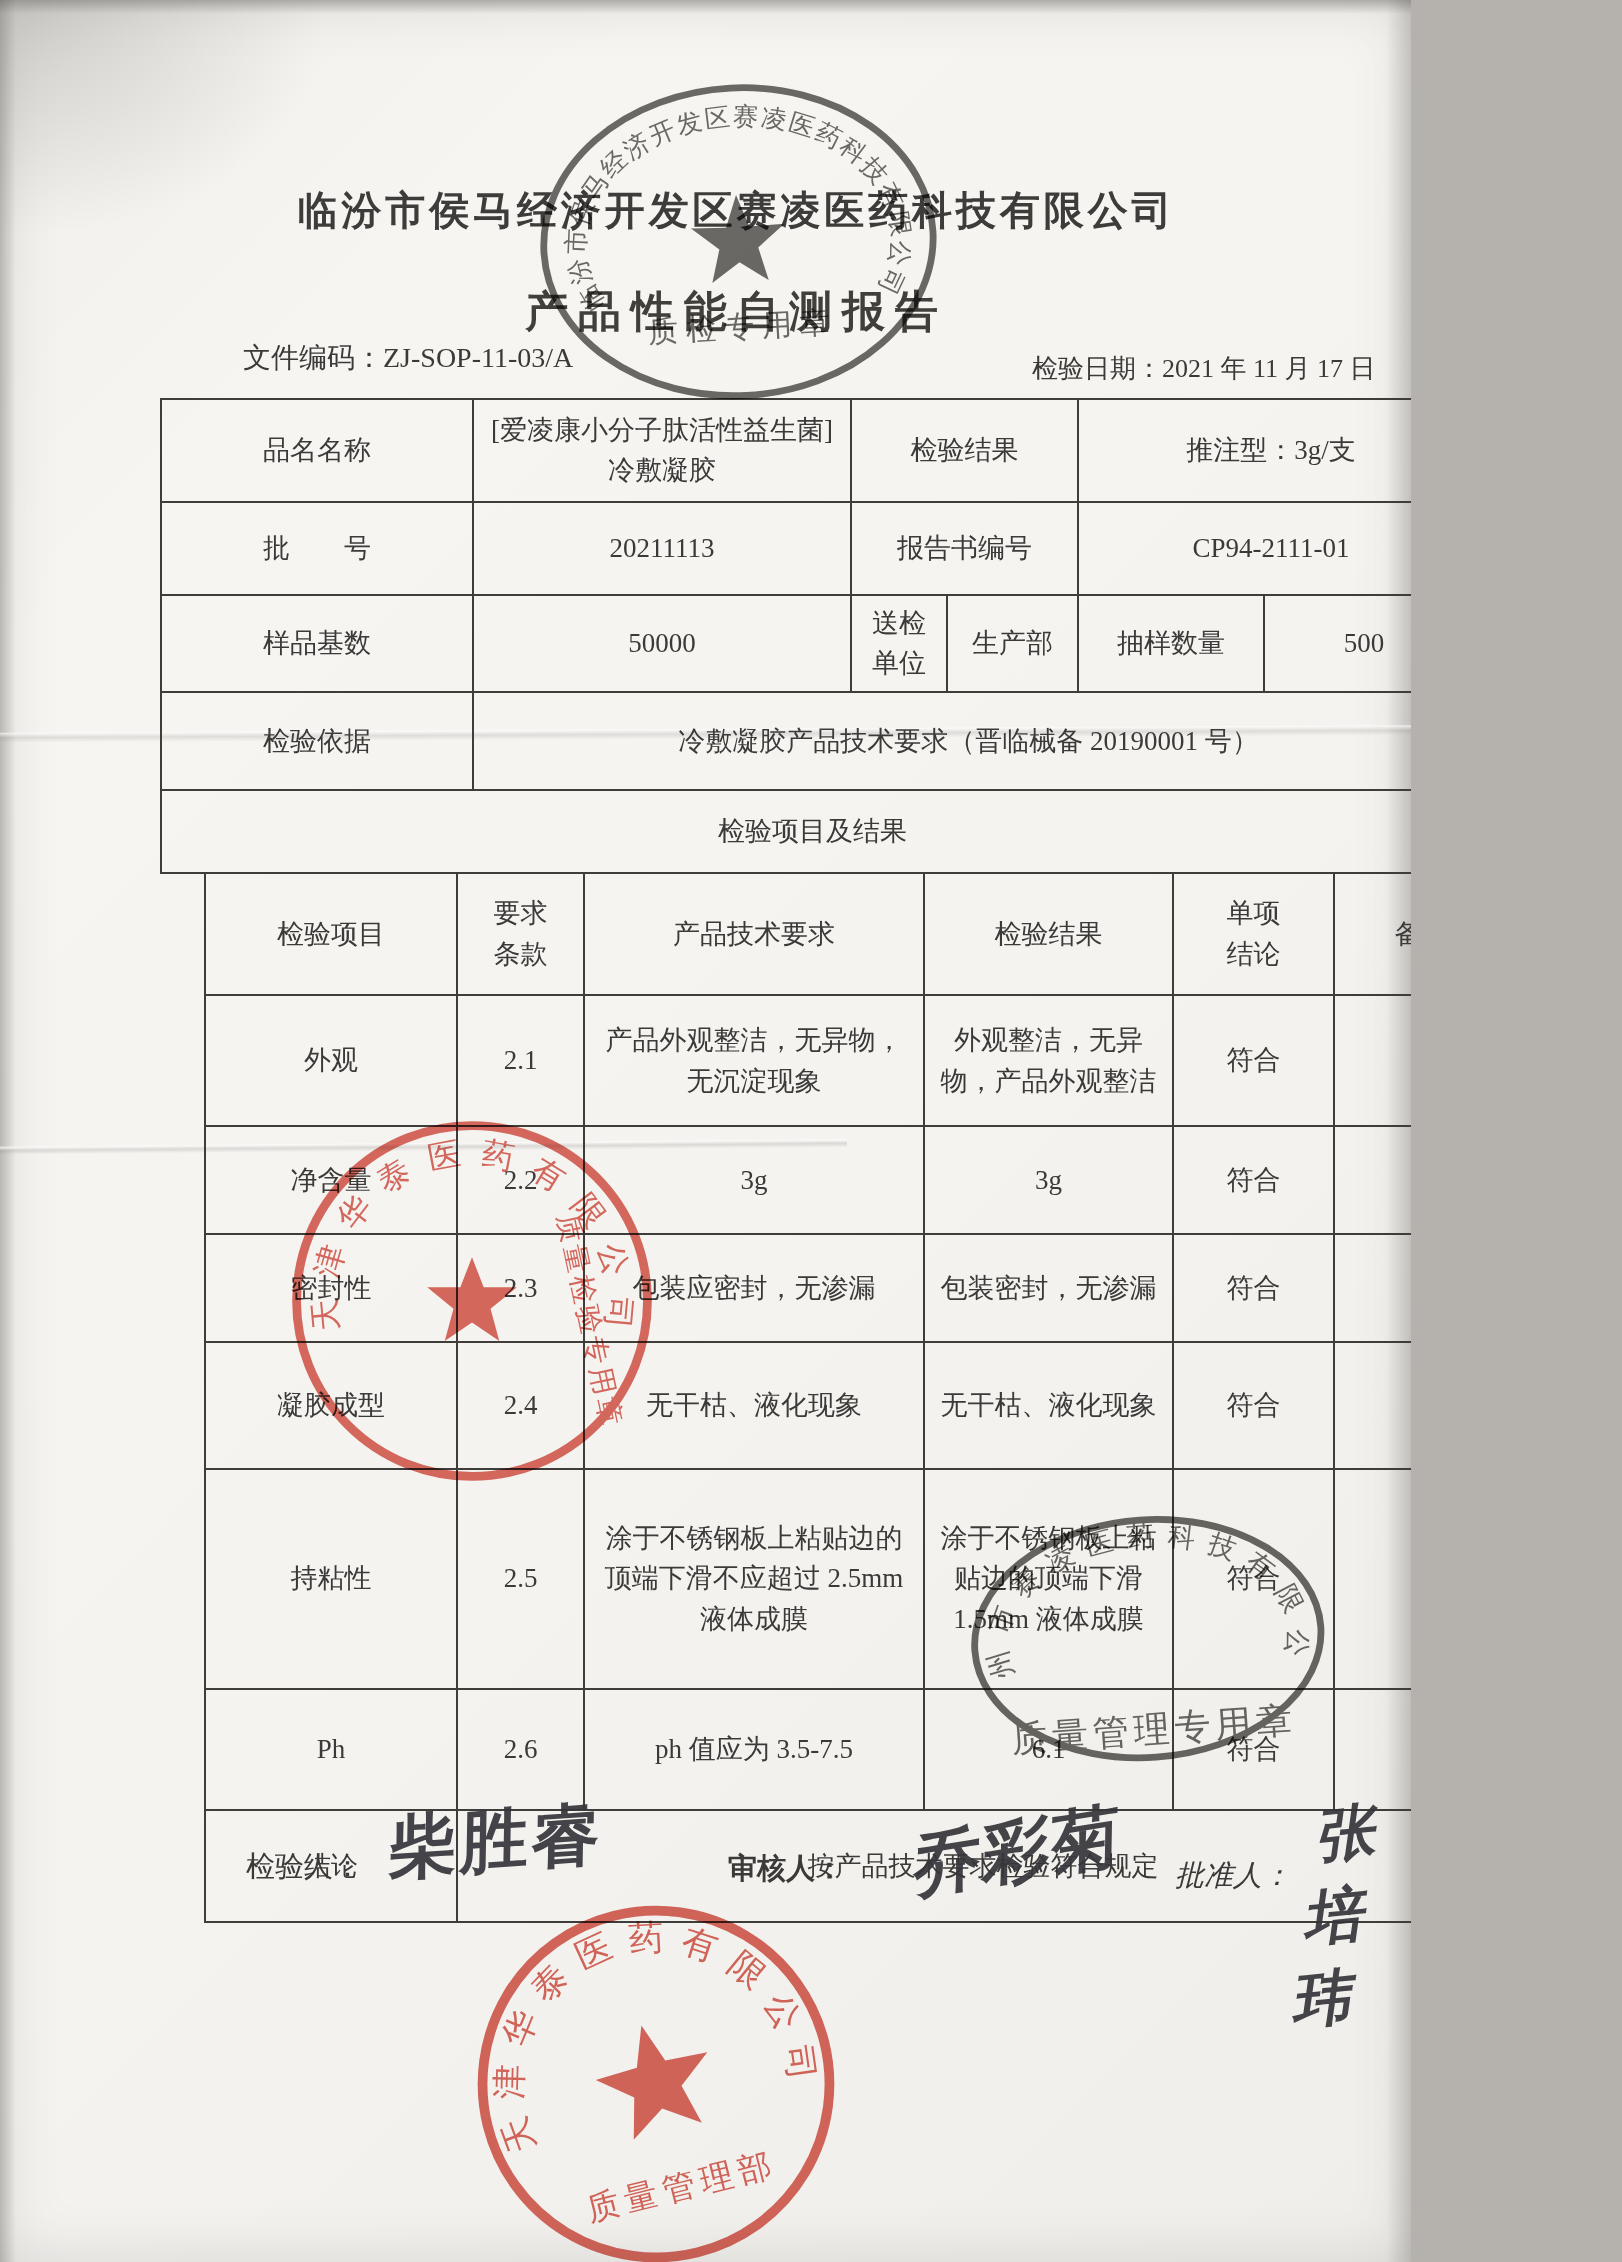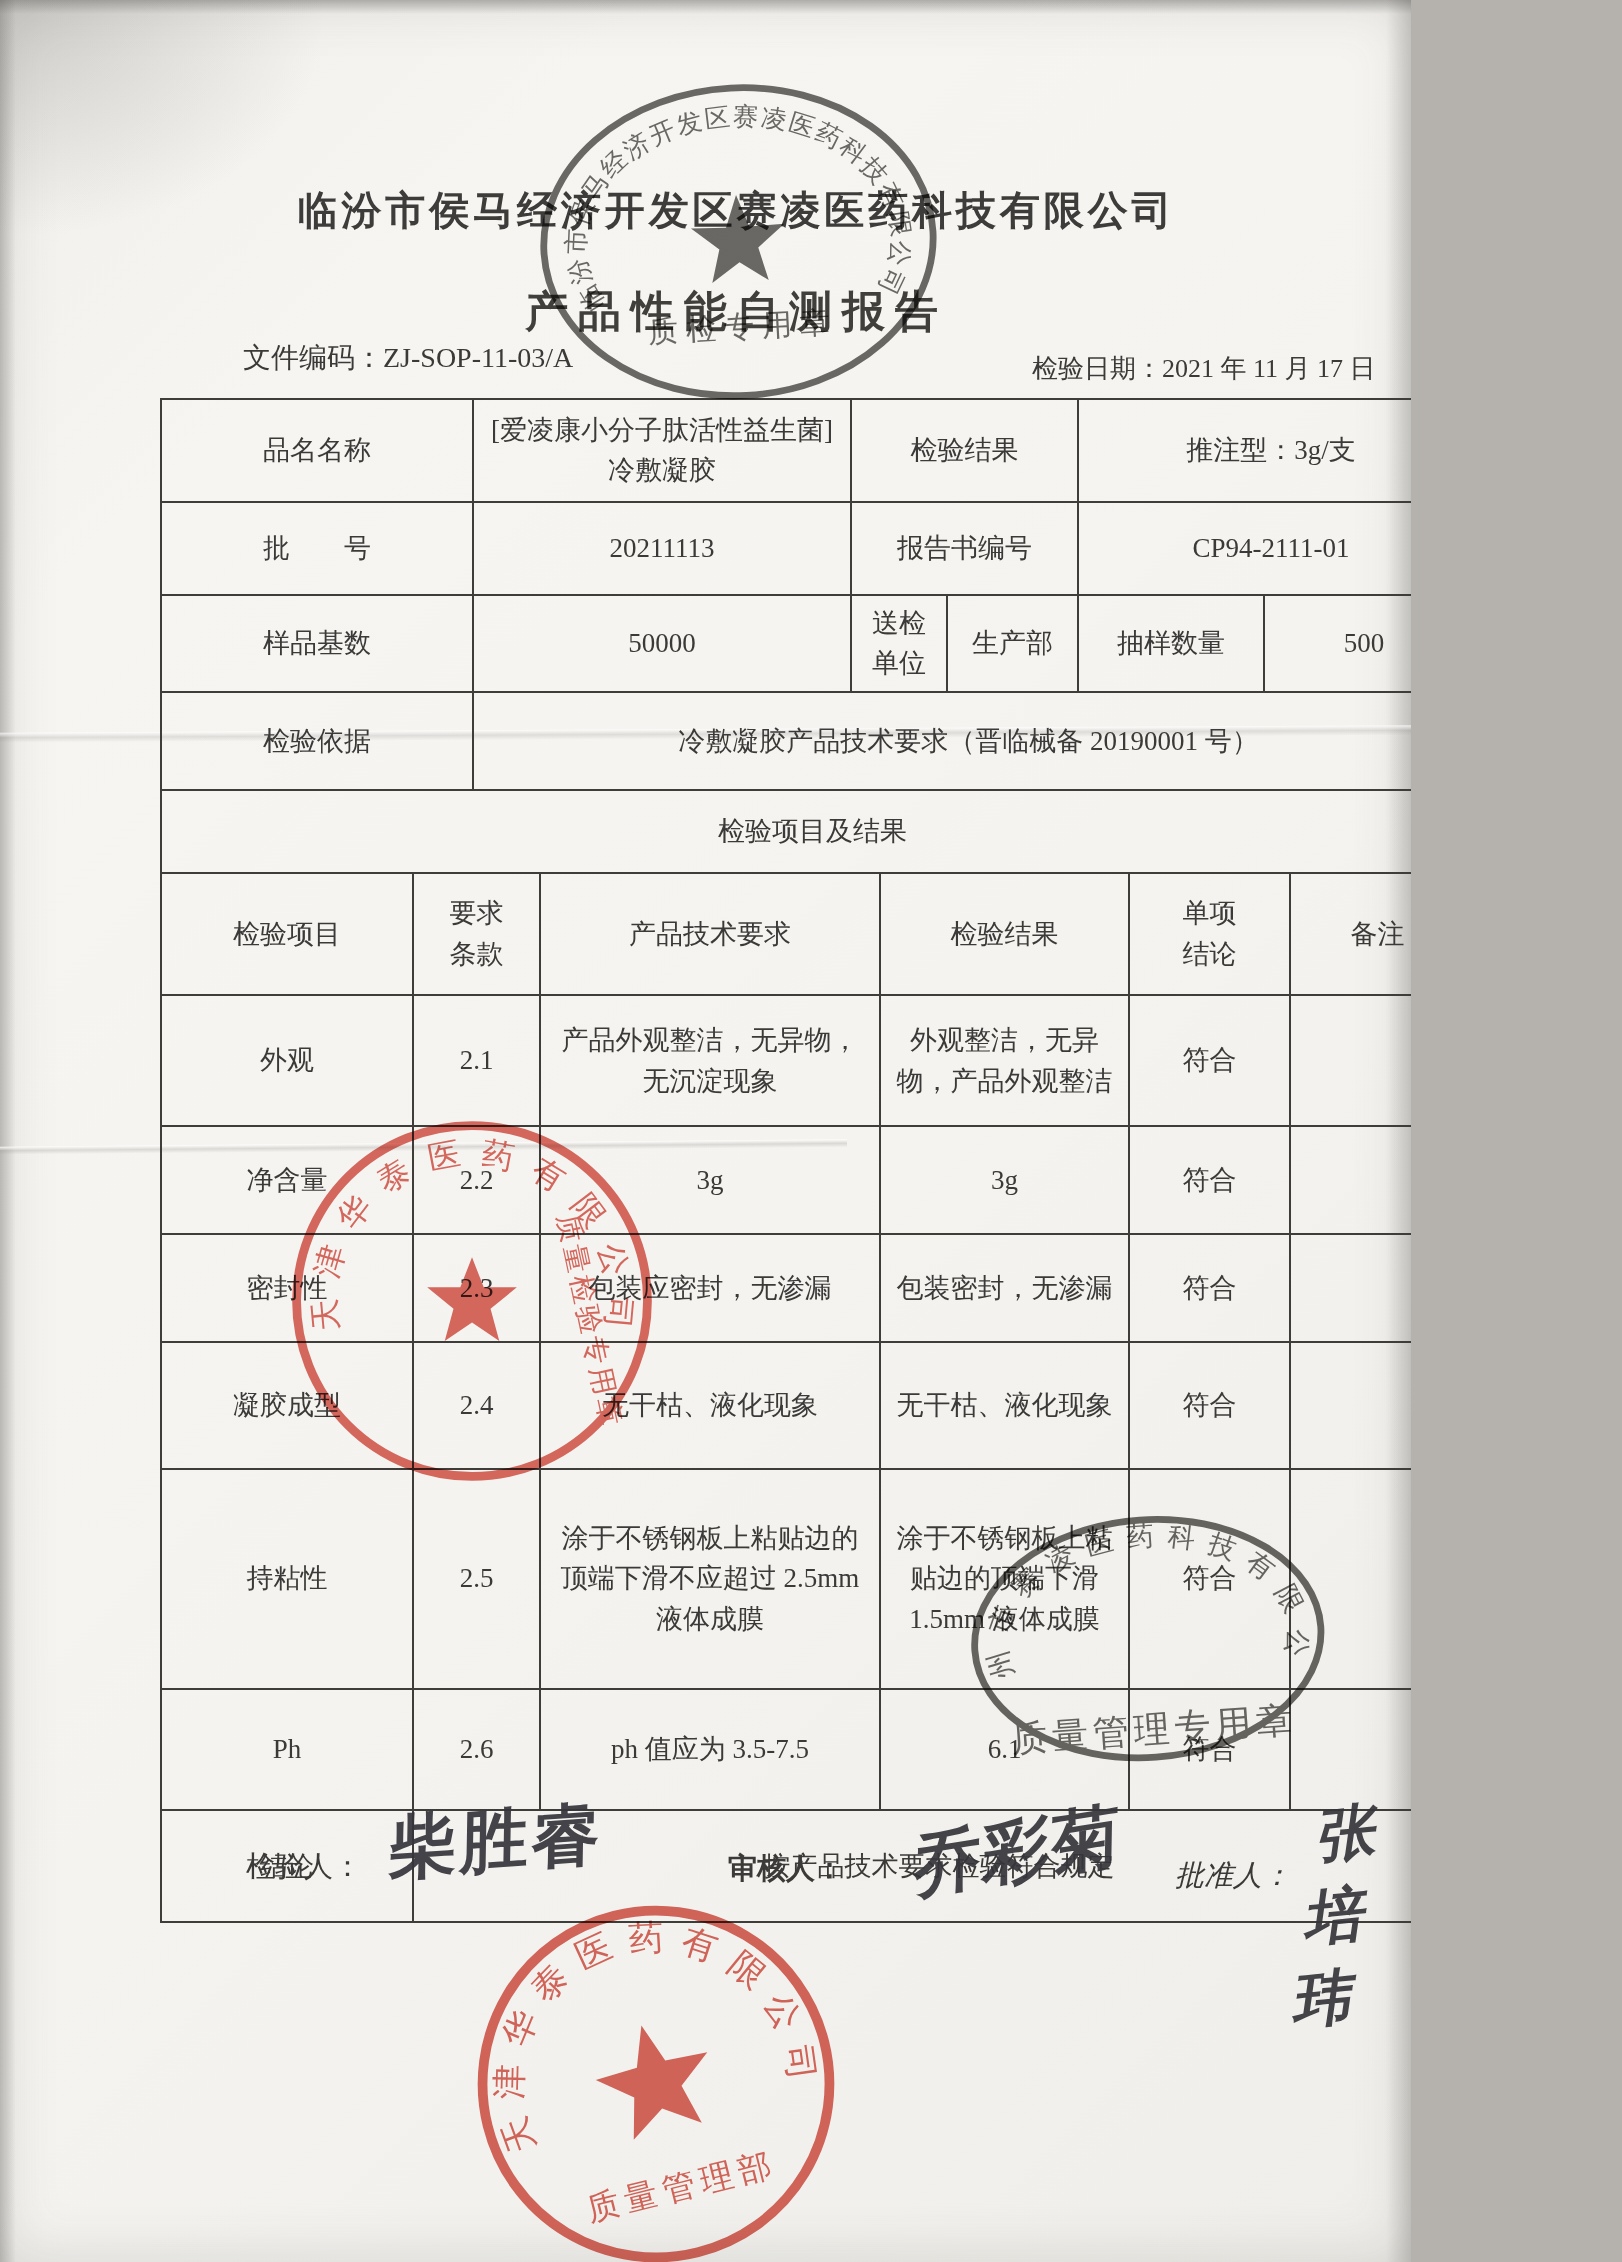--- a/index.html
+++ b/index.html
@@ -36,21 +36,21 @@
   .doc-subtitle {
     position:absolute; left:156px; top:283px; width:1161px; text-align:center;
     font-family:"Liberation Sans", sans-serif;
     font-size:43px; font-weight:600; letter-spacing:9.8px; color:#413f3c; z-index:3;
   }
   .doc-code { position:absolute; left:243px; top:339px; font-size:28px; z-index:3; }
   .doc-date { position:absolute; left:1032px; top:351px; font-size:26px; z-index:3; }
 
   .tablewrap { position:absolute; left:160px; top:398px; width:1303px; z-index:2; }
   table { border-collapse:collapse; table-layout:fixed; width:1303px; }
-  table + table { margin-top:-2px; }
+  table + table { margin-top:-2px;margin-left:44px; }
   td {
     border:2px solid #3e3d3a; text-align:center; vertical-align:middle;
     font-size:27px; line-height:1.5; padding:3.9px 8.8px; color:#3b3a38;
     overflow:hidden;
   }
   .h95 td{height:93px} .h85 td{height:83px} .h90 td{height:88px} .h75 td{height:73px}
   .h115 td{height:112px} .h125 td{height:122px} .h100 td{height:98px}
   .h120 td{height:117px} .h215 td{height:210px} .h105 td{height:102px}
   .narrow { display:inline-block; max-width:2.4em; }
 

